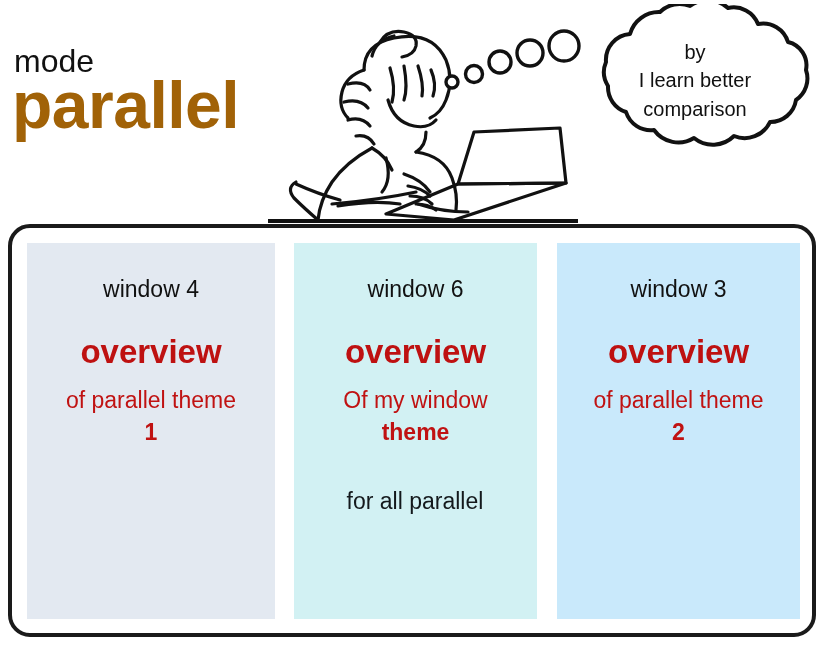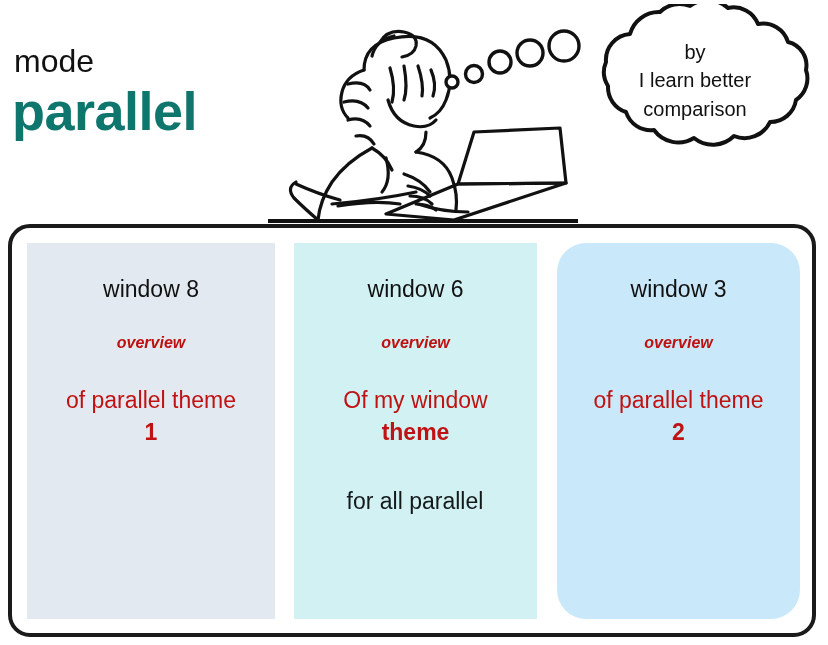--- a/index.html
+++ b/index.html
@@ -24,24 +24,24 @@
     left: 14px;
     top: 45px;
     font-size: 32px;
     color: #111111;
     line-height: 1;
     white-space: nowrap;
   }
   #mode-value {
     position: absolute;
     left: 12px;
-    top: 84px;
-    font-size: 54px;
+    top: 72px;
+    font-size: 66px;
     font-weight: bold;
-    color: #0f766e;
+    color: #a16207;
     line-height: 1;
     letter-spacing: -0.5px;
     white-space: nowrap;
   }
 
   
   #illustration {
     position: absolute;
     left: 268px;
     top: 8px;
@@ -88,43 +88,42 @@
 
   
   .panel {
     position: absolute;
     top: 243px;
     width: 248px;
     height: 376px;
   }
   #panel-1 { left: 27px;  background: #E3E9F1; }
   #panel-2 { left: 294px; background: #D2F1F3; width: 243px; }
-  #panel-3 { left: 557px; background: #C9E9FB; width: 243px; border-radius: 29px; }
+  #panel-3 { left: 557px; background: #C9E9FB; width: 243px; }
 
   .panel-title {
     position: absolute;
     left: 0;
     right: 0;
     top: 35px;
     text-align: center;
     font-size: 23px;
     color: #111111;
     line-height: 1;
   }
   .panel-overview {
     position: absolute;
     left: 0;
     right: 0;
     top: 92px;
     text-align: center;
-    font-size: 16px;
+    font-size: 33px;
     font-weight: bold;
     color: #BE1111;
     line-height: 1;
-    font-style: italic;
   }
   .panel-sub {
     position: absolute;
     left: 0;
     right: 0;
     top: 141px;
     text-align: center;
     font-size: 23px;
     color: #C01212;
     line-height: 1.4;
@@ -237,21 +236,21 @@
 
   <div id="bubble-text">
     <div>by</div>
     <div>I learn better</div>
     <div>comparison</div>
   </div>
 
   <div id="frame"></div>
 
   <div class="panel" id="panel-1" style="background: rgb(227, 233, 241);">
-    <div class="panel-title">window 8</div>
+    <div class="panel-title">window 4</div>
     <div class="panel-overview">overview</div>
     <div class="panel-sub">
       <span>of parallel theme</span>
       <span class="emph">1</span>
     </div>
   </div>
 
   <div class="panel" id="panel-2" style="background: rgb(210, 241, 243);">
     <div class="panel-title">window 6</div>
     <div class="panel-overview">overview</div>

